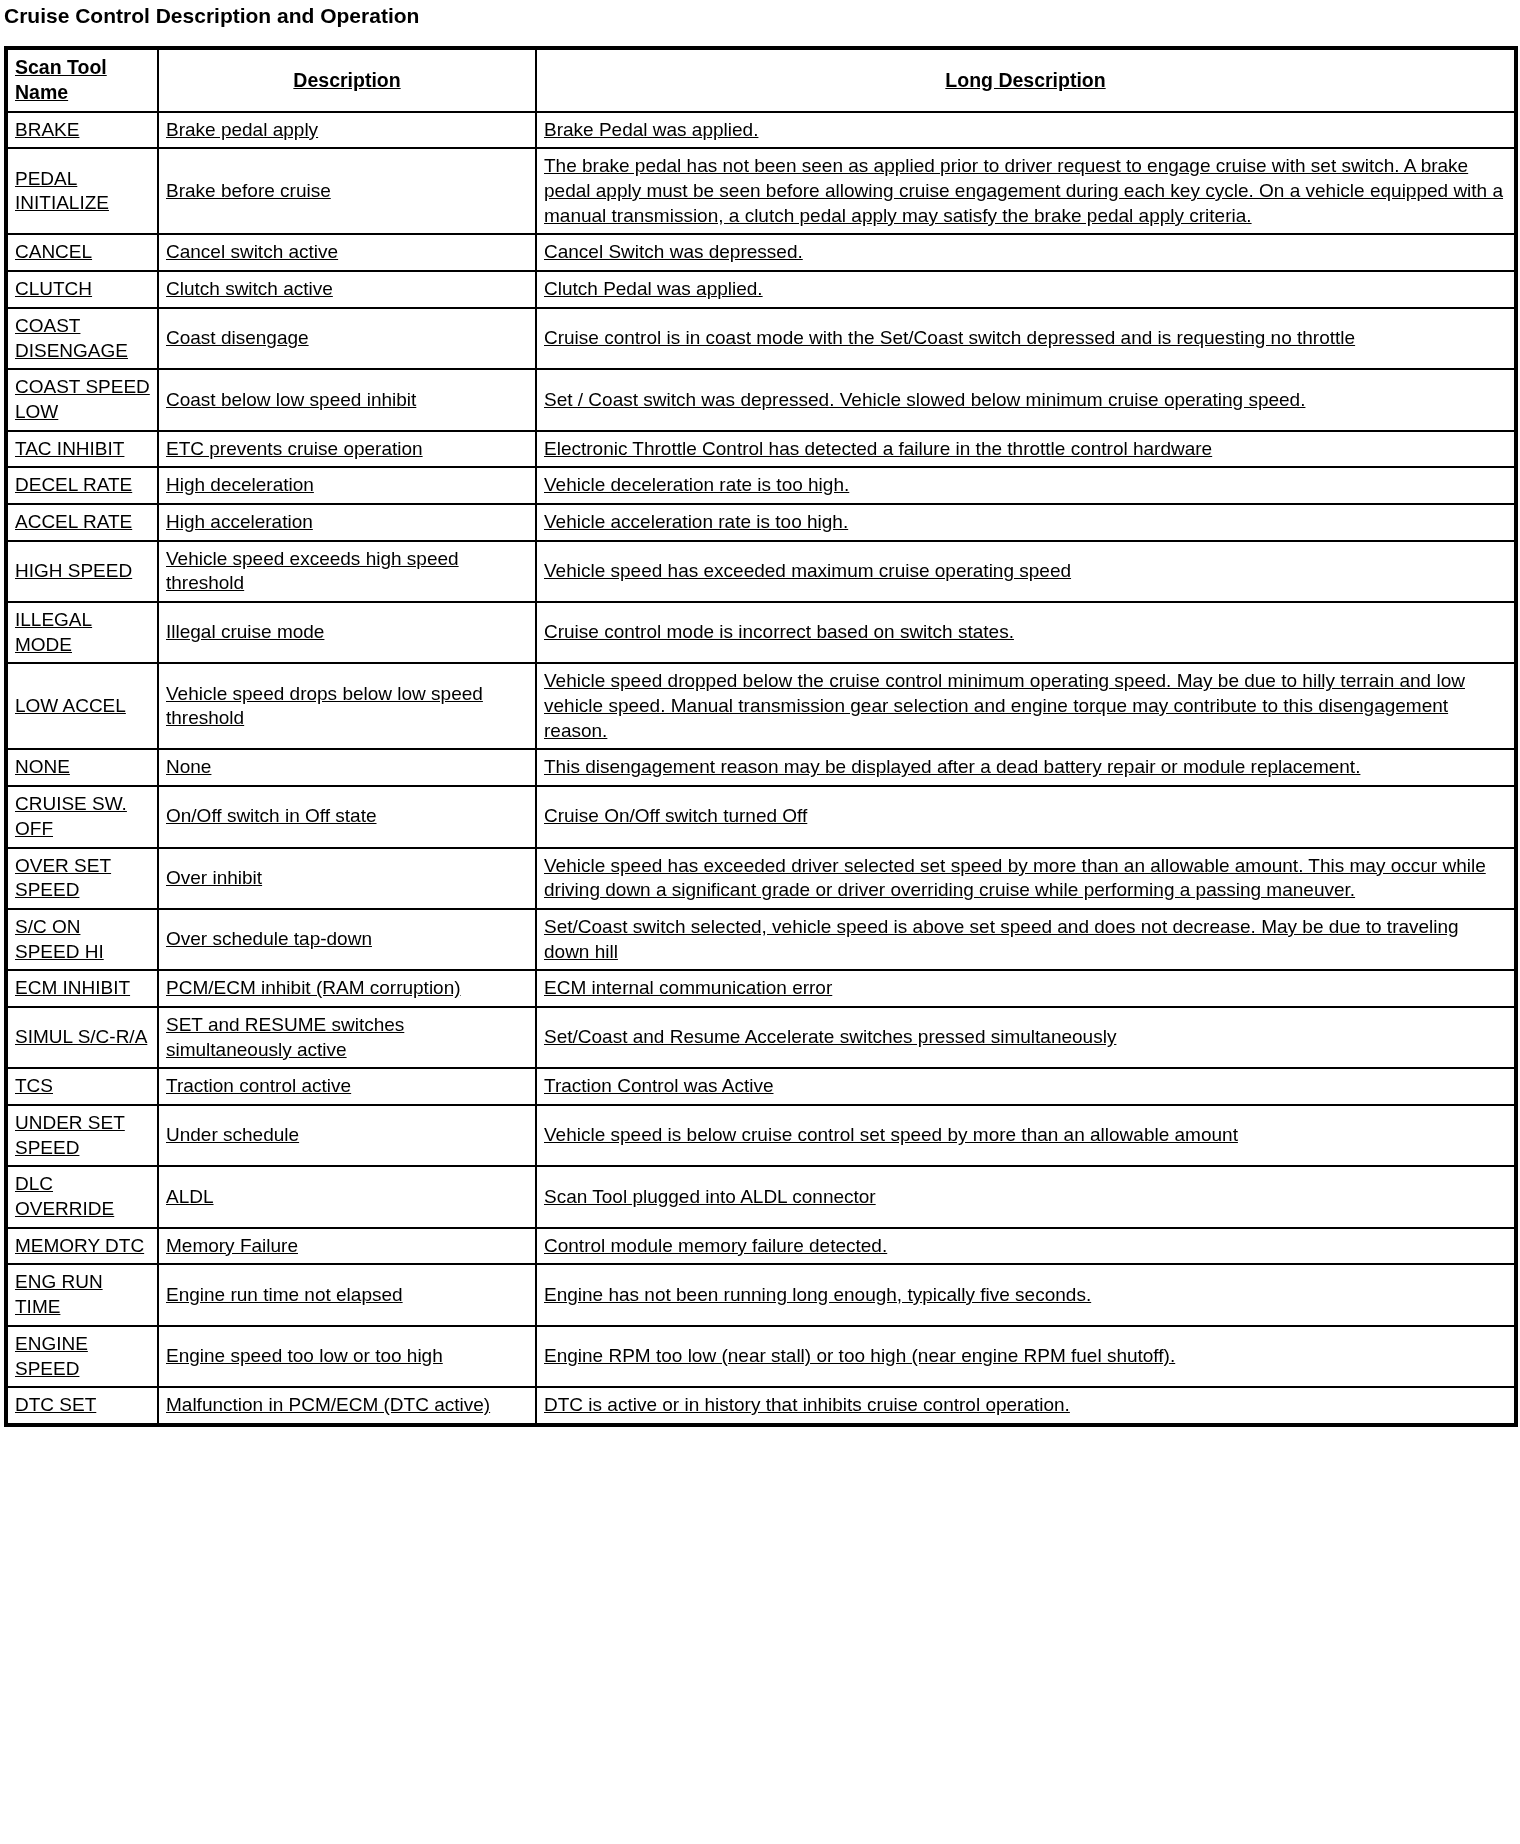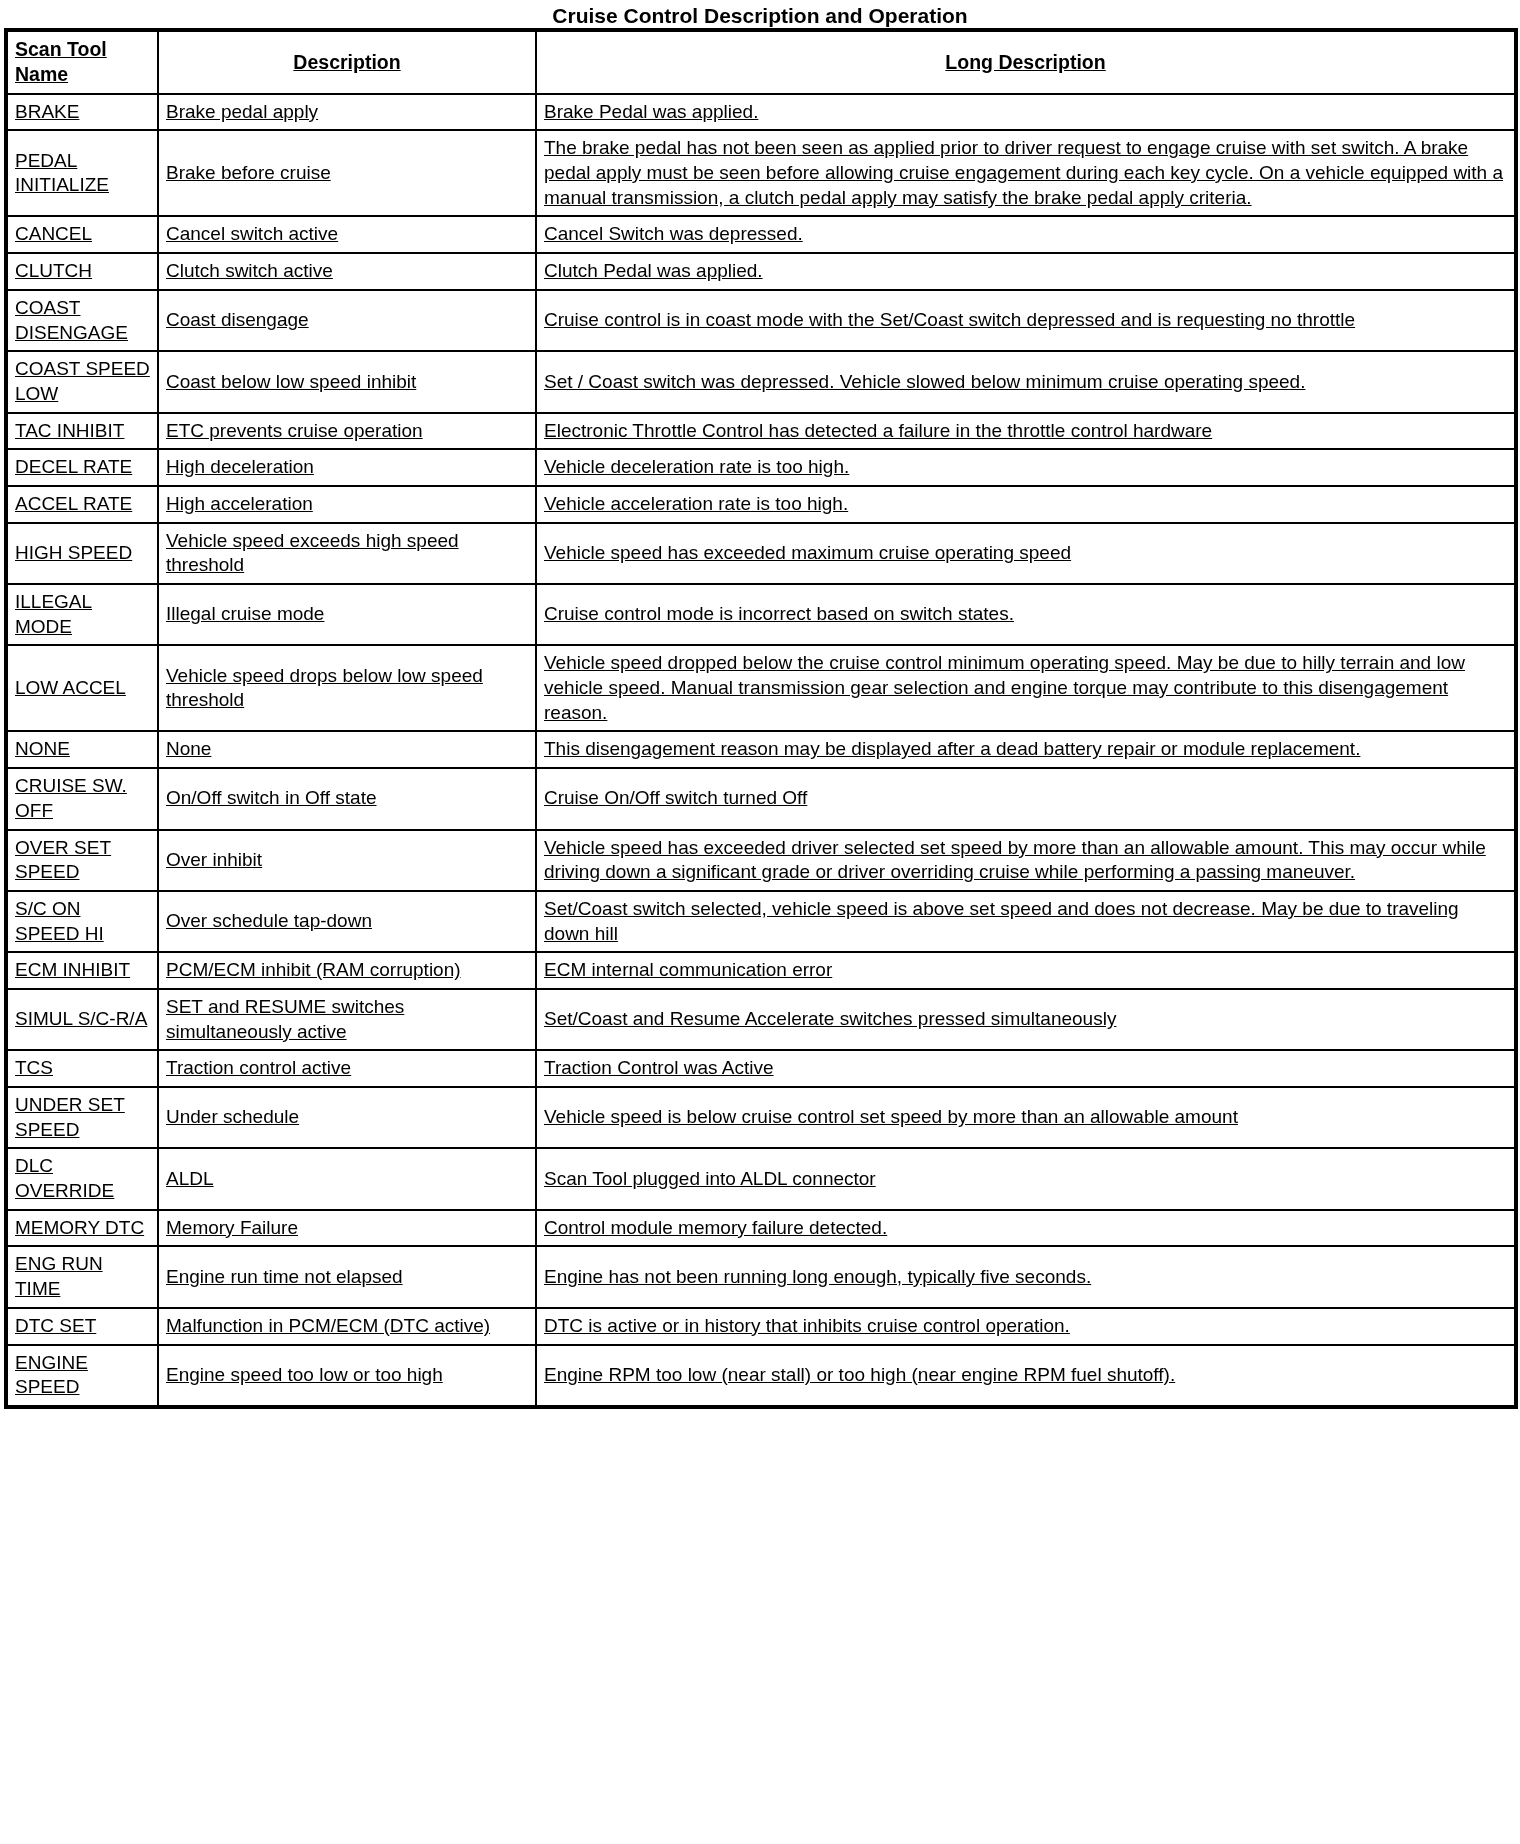--- a/index.html
+++ b/index.html
@@ -8,24 +8,23 @@
     background: #ffffff;
     color: #000000;
     font-family: "Liberation Sans", "DejaVu Sans", sans-serif;
   }
   .page {
     width: 1520px;
     box-sizing: border-box;
     padding: 2px 4px 6px 4px;
   }
   .doc-title {
-    text-align: center;
     font-weight: bold;
     font-size: 21px;
-    margin: 2px 0 0 0;
+    margin: 2px 0 18px 0;
   }
   table.data-table {
     border-collapse: collapse;
     width: 1510px;
     table-layout: fixed;
     border: 4px solid #000;
     text-decoration: underline;
   }
   table.data-table th,
   table.data-table td {
@@ -201,26 +200,26 @@
     <td class="cell-long">Control module memory failure detected.</td>
   </tr>
 
   <tr>
     <td class="cell-name">ENG RUN TIME</td>
     <td class="cell-desc">Engine run time not elapsed</td>
     <td class="cell-long">Engine has not been running long enough, typically five seconds.</td>
   </tr>
 
   <tr>
+    <td class="cell-name">ENGINE SPEED</td>
+    <td class="cell-desc">Engine speed too low or too high</td>
+    <td class="cell-long">Engine RPM too low (near stall) or too high (near engine RPM fuel shutoff).</td>
+  </tr>
+
+  <tr>
     <td class="cell-name">DTC SET</td>
     <td class="cell-desc">Malfunction in PCM/ECM (DTC active)</td>
     <td class="cell-long">DTC is active or in history that inhibits cruise control operation.</td>
   </tr>
-
-  <tr>
-    <td class="cell-name">ENGINE SPEED</td>
-    <td class="cell-desc">Engine speed too low or too high</td>
-    <td class="cell-long">Engine RPM too low (near stall) or too high (near engine RPM fuel shutoff).</td>
-  </tr>
 </tbody>
   </table>
 
 </div>
 
 </body></html>

